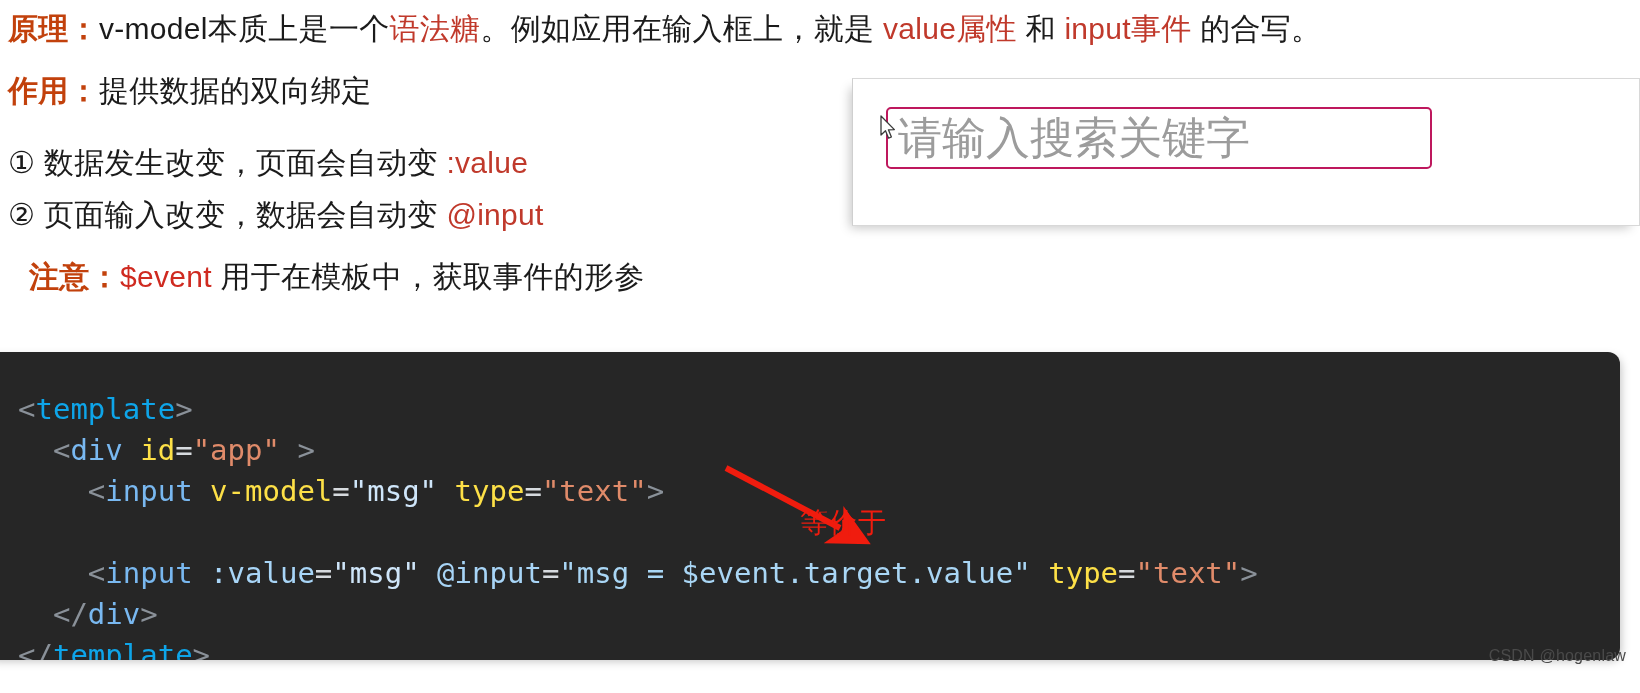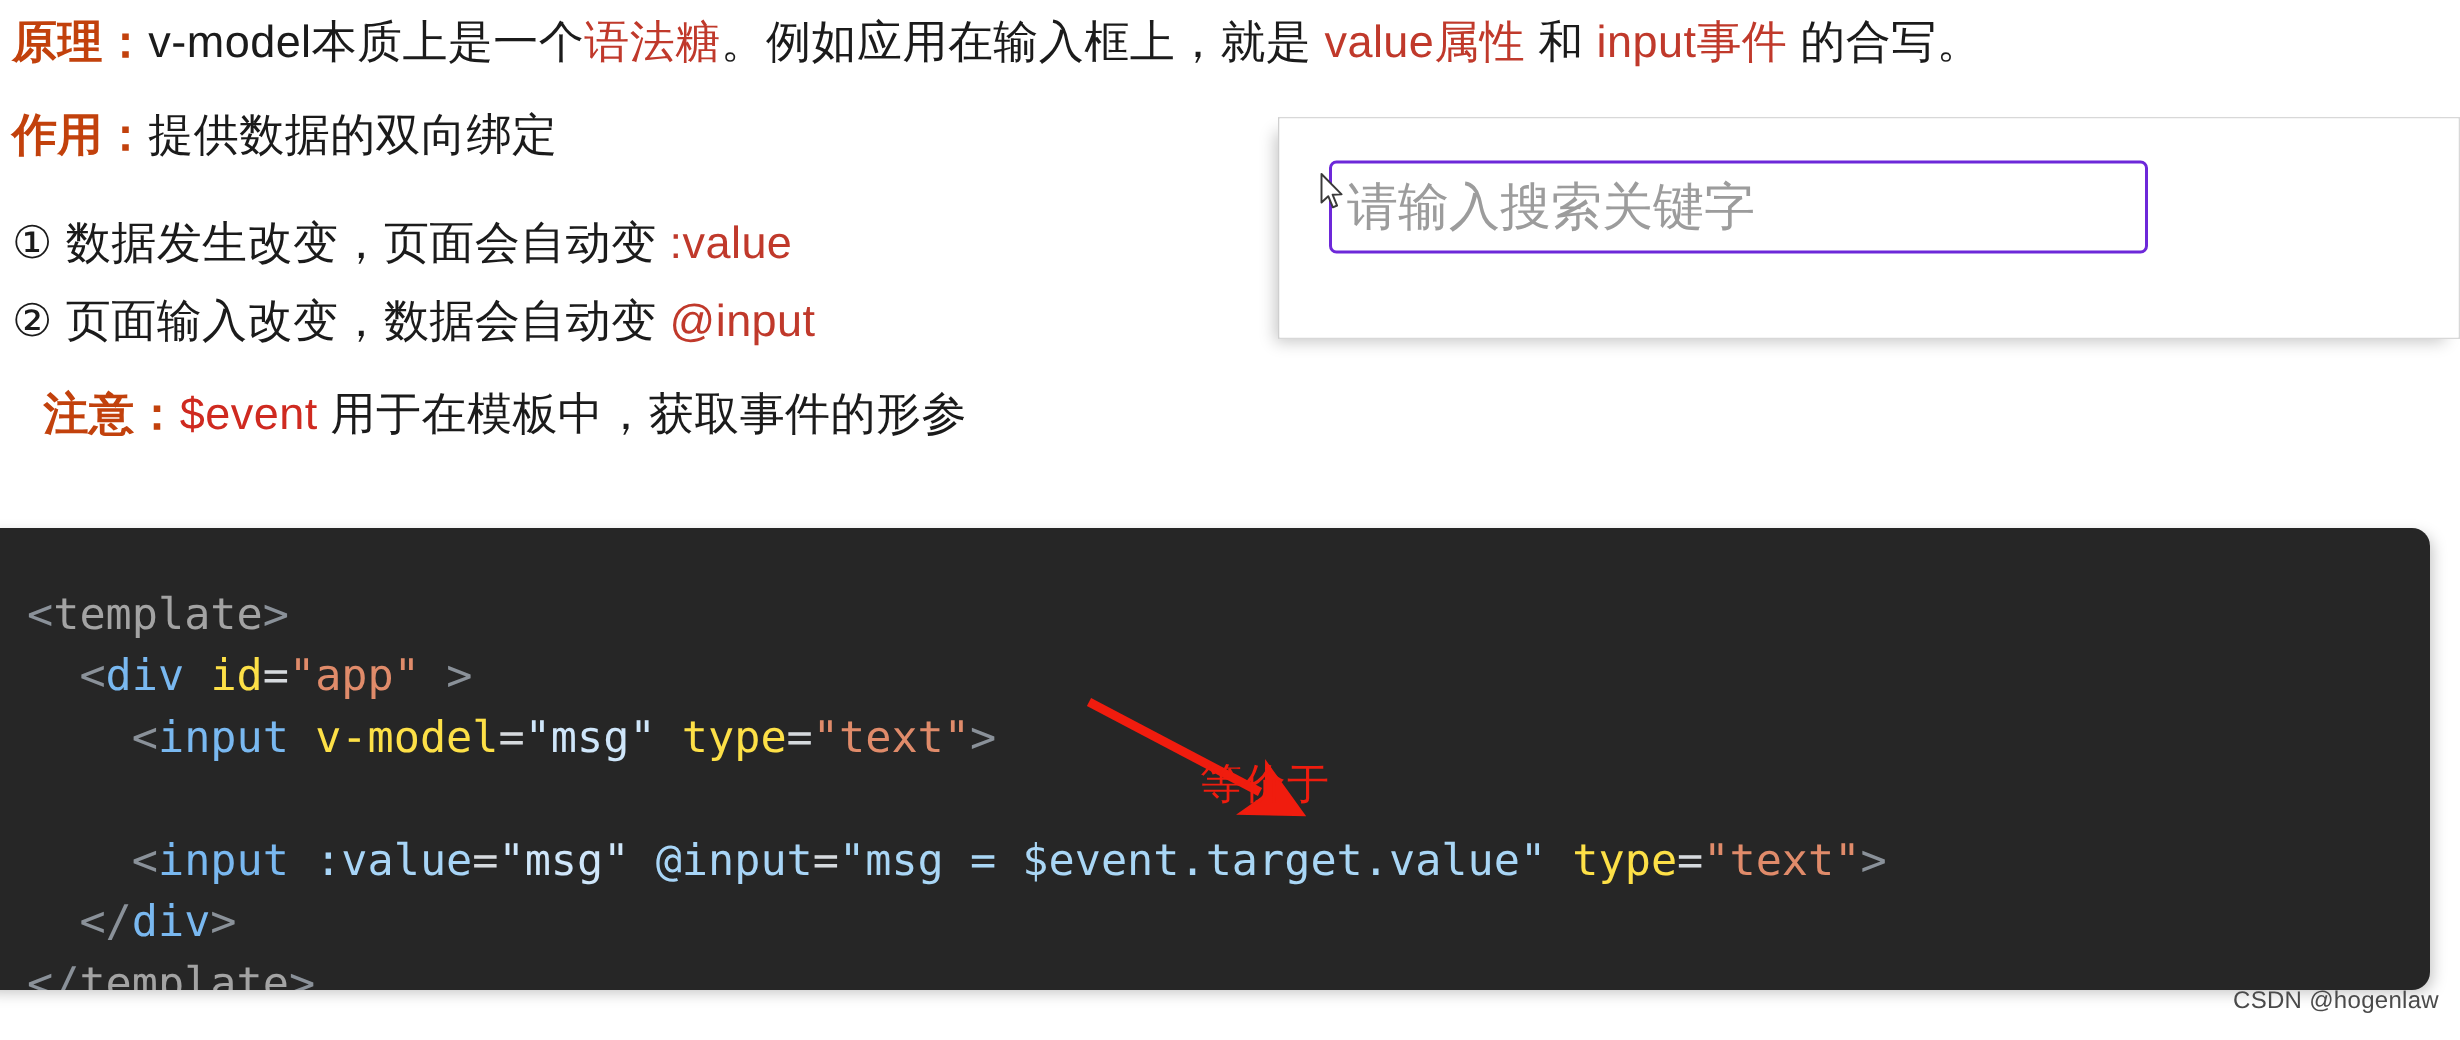--- a/index.html
+++ b/index.html
@@ -74,25 +74,25 @@
     bottom: 0;
     background: #ffffff;
   }
   .search-input {
     position: absolute;
     left: 33px;
     top: 28px;
     width: 546px;
     height: 62px;
     box-sizing: border-box;
-    border: 2px solid #6d28d9;
+    border: 2px solid #be185d;
     border-radius: 5px;
     background: #ffffff;
     font-family: "Liberation Sans", "DejaVu Sans", sans-serif;
-    font-size: 34px;
+    font-size: 44px;
     color: #9a9a9a;
     padding: 0 10px;
     outline: none;
   }
   .search-input::placeholder {
     color: #9c9c9c;
     opacity: 1;
   }
 
   
@@ -122,21 +122,21 @@
     position: absolute;
     left: 36px;
     top: 8px;
     font-family: "DejaVu Sans Mono", "Liberation Mono", monospace;
     font-size: 29px;
     line-height: 41px;
     white-space: pre;
     color: #cfd2d6;
   }
   .tok-punct   { color: #8a9199; }
-  .tok-tag     { color: #a3a3a3; }
+  .tok-tag     { color: #0ea5e9; }
   .tok-tag2    { color: #79b8f0; }
   .tok-attr    { color: #fde047; }
   .tok-attr2   { color: #a8d5f7; }
   .tok-eq      { color: #d6dade; }
   .tok-str     { color: #e08b6a; }
   .tok-strv    { color: #cfe6fa; }
   .tok-expr    { color: #a9d6f5; }
 
   
   .arrow-svg {
@@ -156,21 +156,21 @@
     font-family: "Liberation Sans", "DejaVu Sans", sans-serif;
     letter-spacing: 1px;
     white-space: nowrap;
     margin-top: 36px;
   }
 
   
   .watermark {
     position: absolute;
     right: 14px;
-    bottom: 16px;
+    bottom: 28px;
     color: #4a4a4a;
     font-size: 16px;
     font-family: "Liberation Sans", "DejaVu Sans", sans-serif;
     letter-spacing: 0.2px;
   }
 </style>
 </head>
 <body>
 
 <div class="notes">

